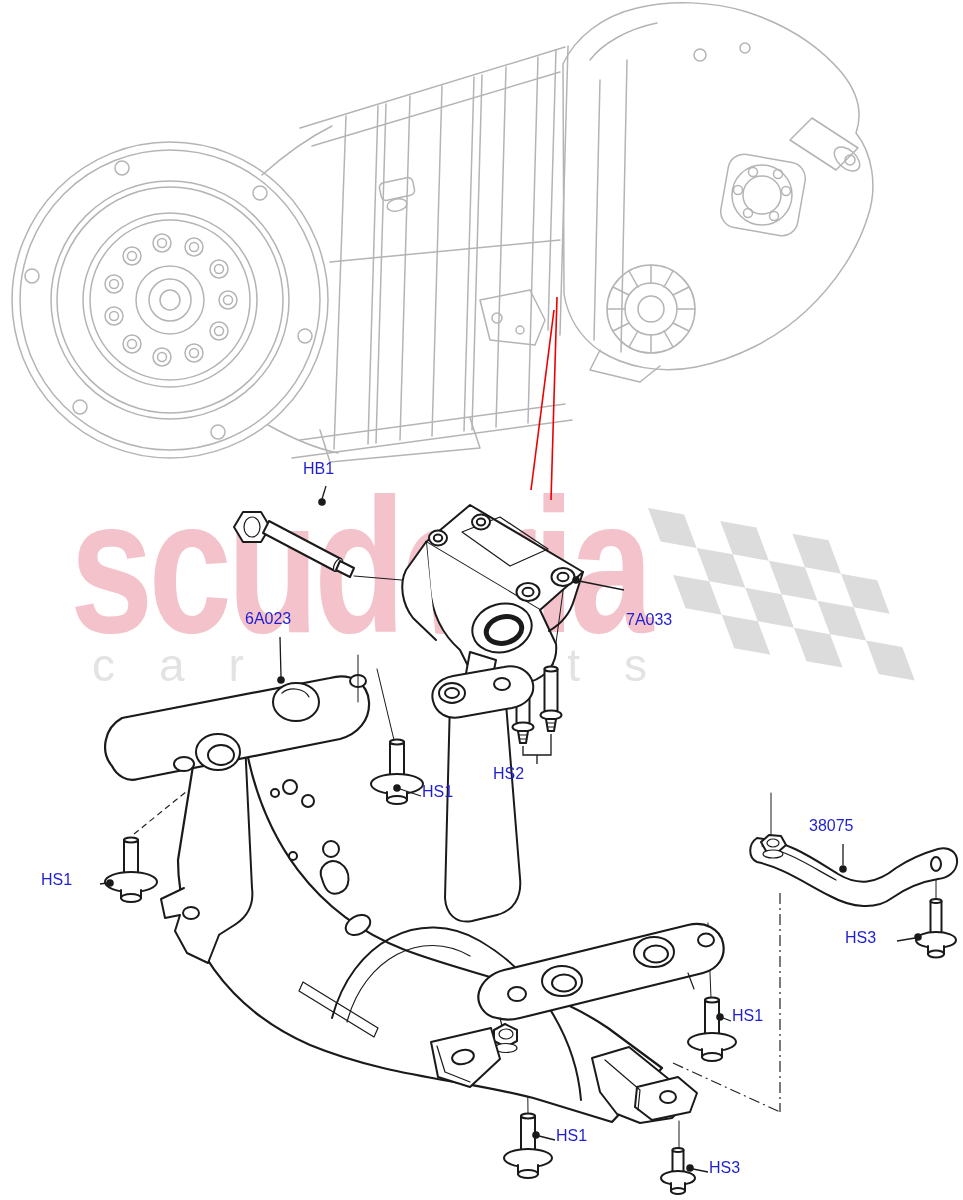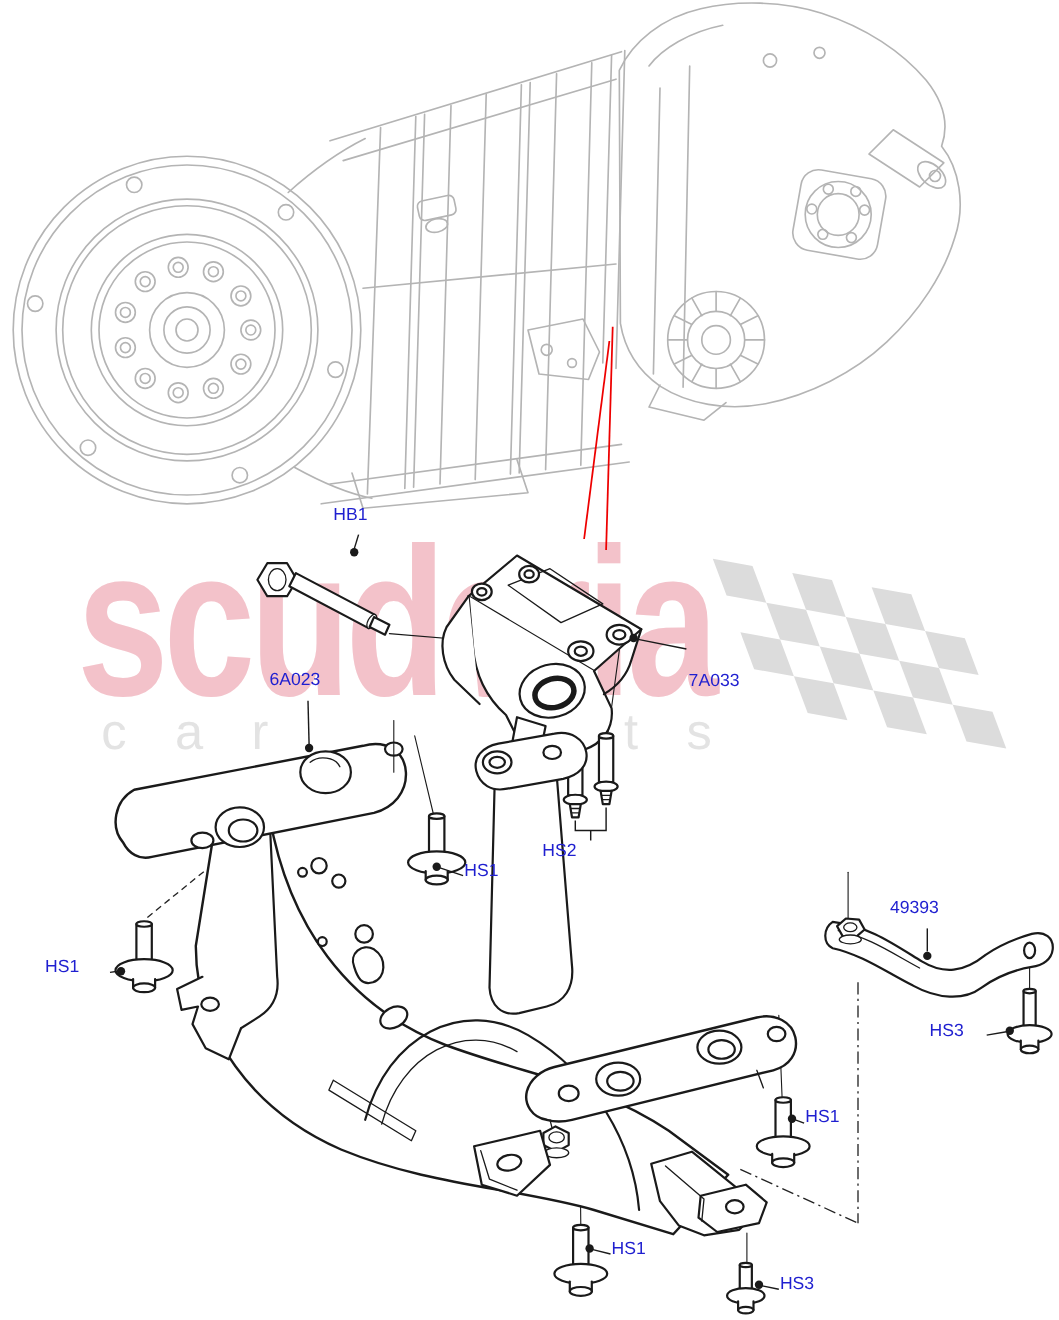--- a/index.html
+++ b/index.html
@@ -354,18 +354,18 @@
         <circle class="dot" cx="843" cy="869" r="3.8"></circle>
     </g>
   </svg>
 
   <div class="callout" style="left:303px;top:461px;">HB1</div>
   <div class="callout" style="left:626px;top:612px;">7A033</div>
   <div class="callout" style="left:245px;top:611px;">6A023</div>
   <div class="callout" style="left:422px;top:784px;">HS1</div>
   <div class="callout" style="left:41px;top:872px;">HS1</div>
   <div class="callout" style="left:493px;top:766px;">HS2</div>
-  <div class="callout" style="left:809px;top:818px;">49393</div>
+  <div class="callout" style="left:809px;top:818px;">38075</div>
   <div class="callout" style="left:845px;top:930px;">HS3</div>
   <div class="callout" style="left:732px;top:1008px;">HS1</div>
   <div class="callout" style="left:556px;top:1128px;">HS1</div>
   <div class="callout" style="left:709px;top:1160px;">HS3</div>
 </div>
 
 </body></html>

